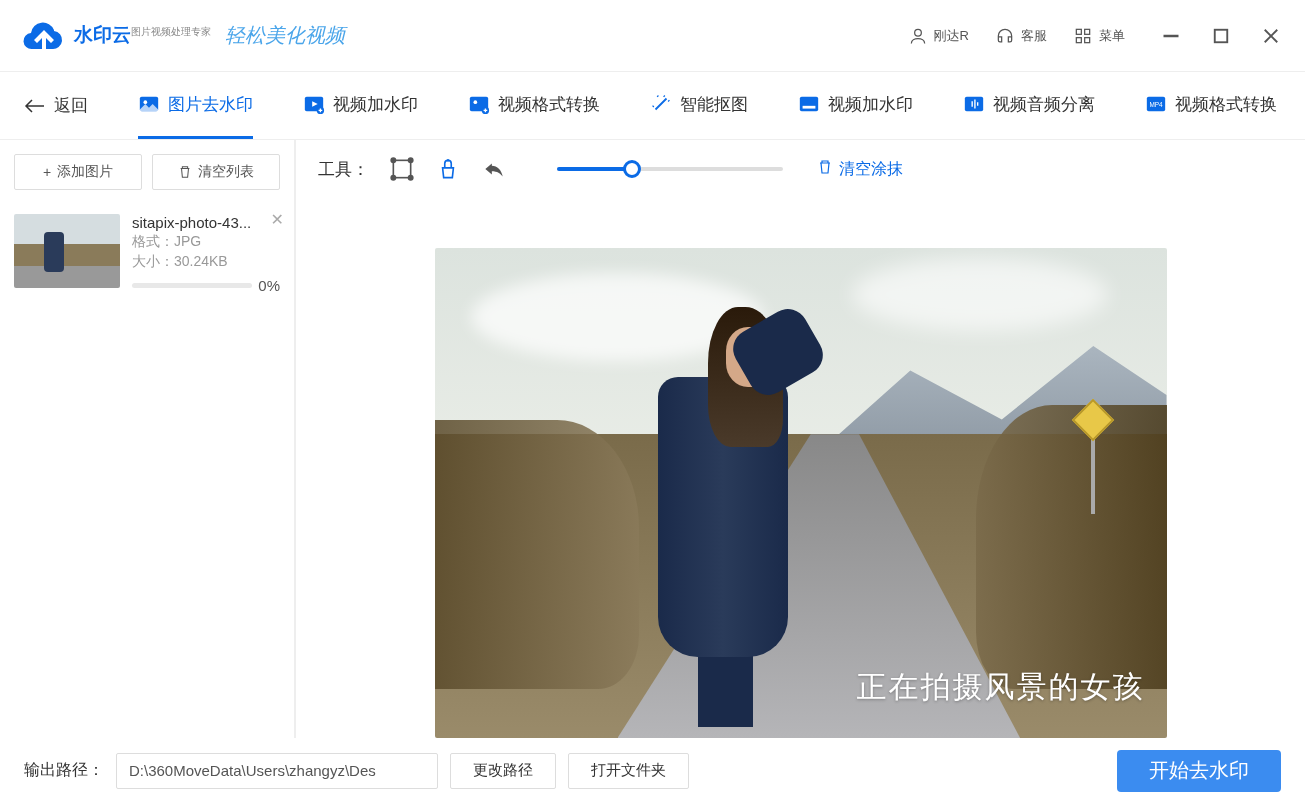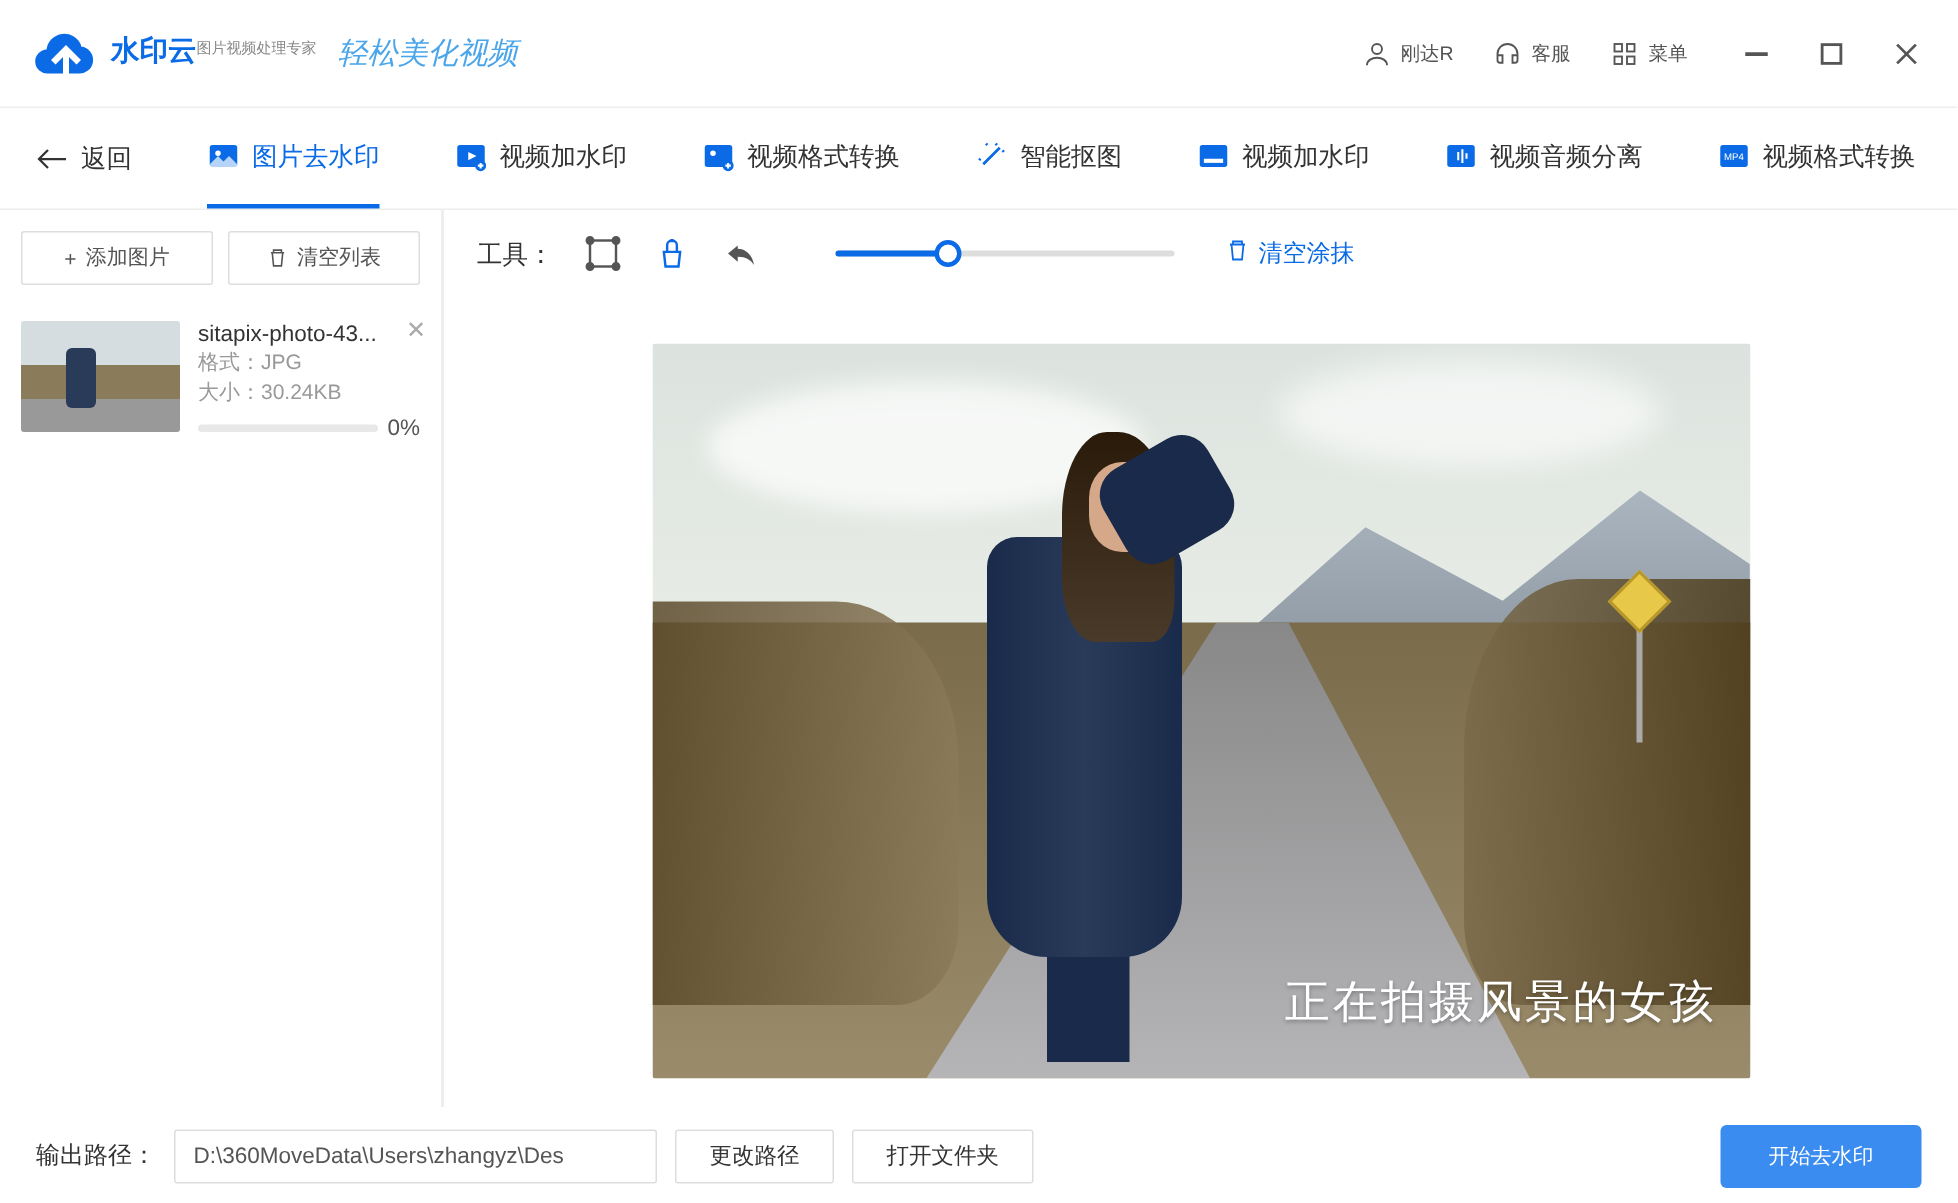--- a/index.html
+++ b/index.html
@@ -51,21 +51,21 @@
     .tool-icon { width: 26px; height: 26px; cursor: pointer; display: flex; align-items: center; justify-content: center; }
     .tool-icon.active { color: #0b6be6; }
     .tool-icon:not(.active) { color: #555; }
     .slider-wrap { margin-left: 30px; width: 226px; display: flex; align-items: center; position: relative; }
     .slider-track { width: 100%; height: 4px; background: #ddd; border-radius: 2px; position: relative; }
     .slider-fill { position: absolute; left: 0; top: 0; height: 100%; background: #0b6be6; border-radius: 2px; width: 33%; }
     .slider-thumb { position: absolute; left: 33%; top: 50%; transform: translate(-50%, -50%); width: 18px; height: 18px; background: #fff; border: 3px solid #0b6be6; border-radius: 50%; }
     .clear-smear { margin-left: 14px; display: flex; align-items: flex-start; gap: 6px; color: #0b6be6; font-size: 16px; cursor: pointer; }
     
     
-    .canvas-area { flex: 1; display: flex; align-items: center; justify-content: center; padding-top: 12px; }
+    .canvas-area { flex: 1; display: flex; align-items: flex-end; justify-content: center; padding-top: 12px; }
     .canvas { width: 732px; height: 490px; position: relative; overflow: hidden; border-radius: 2px; }
     .sky { position: absolute; inset: 0; height: 40%; background: linear-gradient(to bottom, #dce3de, #e8ece6); }
     .cloud1 { position: absolute; top: 5%; left: 5%; width: 40%; height: 18%; background: rgba(255,255,255,0.7); border-radius: 50%; filter: blur(8px); }
     .cloud2 { position: absolute; top: 2%; right: 8%; width: 35%; height: 15%; background: rgba(255,255,255,0.6); border-radius: 50%; filter: blur(10px); }
     .mountain { position: absolute; top: 20%; right: 0; width: 50%; height: 25%; background: linear-gradient(to top, #8a95a0, #aab5bf); clip-path: polygon(0 100%, 30% 20%, 55% 60%, 80% 0%, 100% 40%, 100% 100%); }
     .ground { position: absolute; top: 38%; left: 0; right: 0; bottom: 0; background: linear-gradient(to bottom, #7a6b4a, #9a8b6a); }
     .brush-left { position: absolute; left: 0; top: 35%; width: 28%; height: 55%; background: linear-gradient(to right, #5a4a2a, #8a7a5a); border-radius: 0 40% 20% 0; opacity: 0.85; }
     .brush-right { position: absolute; right: 0; top: 32%; width: 26%; height: 58%; background: linear-gradient(to left, #4a3a1a, #7a6a4a); border-radius: 40% 0 0 20%; opacity: 0.85; }
     .road { position: absolute; bottom: 0; left: 25%; width: 55%; height: 62%; background: linear-gradient(to top, #b5b5b8, #888); clip-path: polygon(0 100%, 100% 100%, 60% 0, 48% 0); }
     .sign { position: absolute; top: 32%; right: 8%; width: 30px; height: 30px; background: #e8c848; border: 2px solid #b8982a; transform: rotate(45deg); }
@@ -77,21 +77,21 @@
     .arms { position: absolute; top: 30px; left: 120px; width: 80px; height: 70px; background: #1a2a4a; border-radius: 20px; transform: rotate(-30deg); }
     .legs { position: absolute; top: 360px; left: 80px; width: 55px; height: 80px; background: #1a2a4a; }
     .watermark-text { position: absolute; bottom: 30px; right: 22px; color: #fff; font-size: 30px; font-weight: 400; letter-spacing: 2px; text-shadow: 0 1px 3px rgba(0,0,0,0.3); }
     
     
     .footer { height: 64px; display: flex; align-items: center; padding: 0 24px; gap: 12px; border-top: 1px solid transparent; }
     .footer-label { font-size: 16px; color: #333; }
     .path-input { width: 322px; height: 36px; border: 1px solid #ddd; padding: 0 12px; font-size: 15px; color: #555; border-radius: 2px; }
     .footer-btn { height: 36px; padding: 0 22px; border: 1px solid #ddd; background: #fff; color: #333; font-size: 15px; cursor: pointer; border-radius: 2px; }
     .footer-spacer { flex: 1; }
-    .primary-btn { height: 42px; padding: 0 32px; background: #3b8cf0; color: #fff; border: none; font-size: 14px; cursor: pointer; border-radius: 4px; }
+    .primary-btn { height: 42px; padding: 0 32px; background: #3b8cf0; color: #fff; border: none; font-size: 20px; cursor: pointer; border-radius: 4px; }
   </style>
 </head>
 <body>
 
 <div class="title-bar">
   <div class="logo-area">
     <svg class="logo-icon" viewBox="0 0 44 32">
         <path fill="#0b6be6" d="M34 10a12 12 0 0 0-23 3 8 8 0 0 0 1 16h10V18l-5 5-3-3 10-10 10 10-3 3-5-5v11h6a9 9 0 0 0 2-18z"></path>
       </svg>
     <div class="logo-text">

